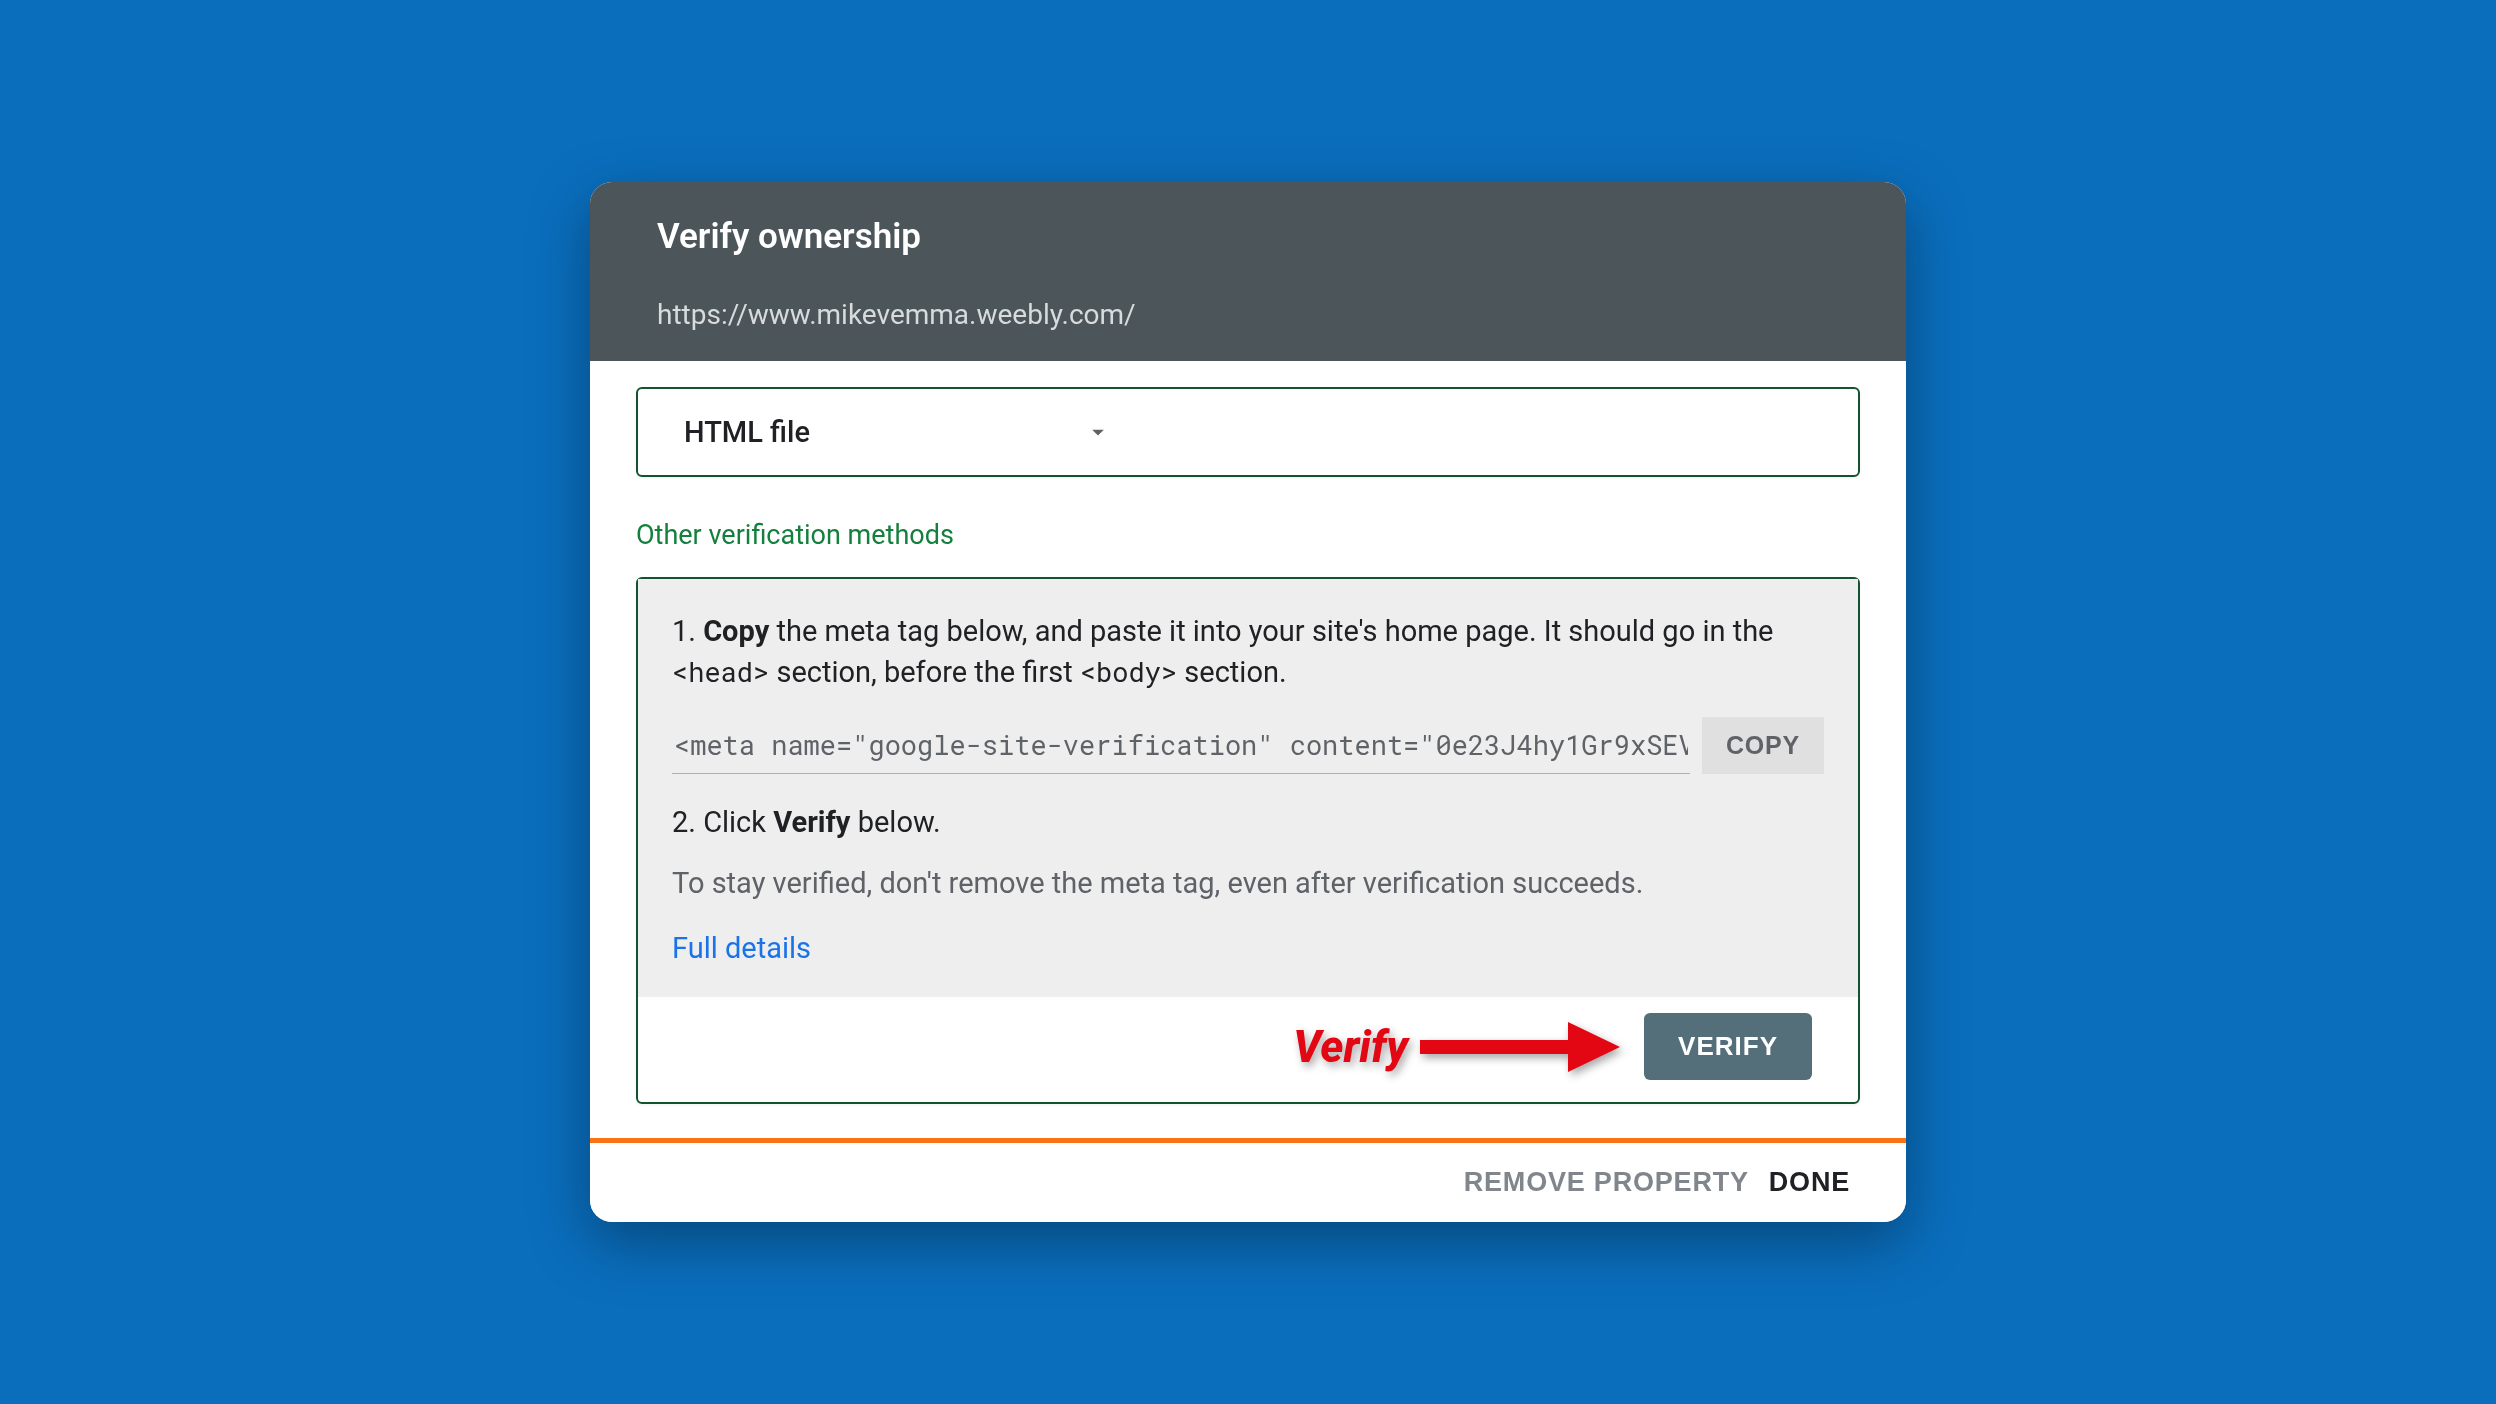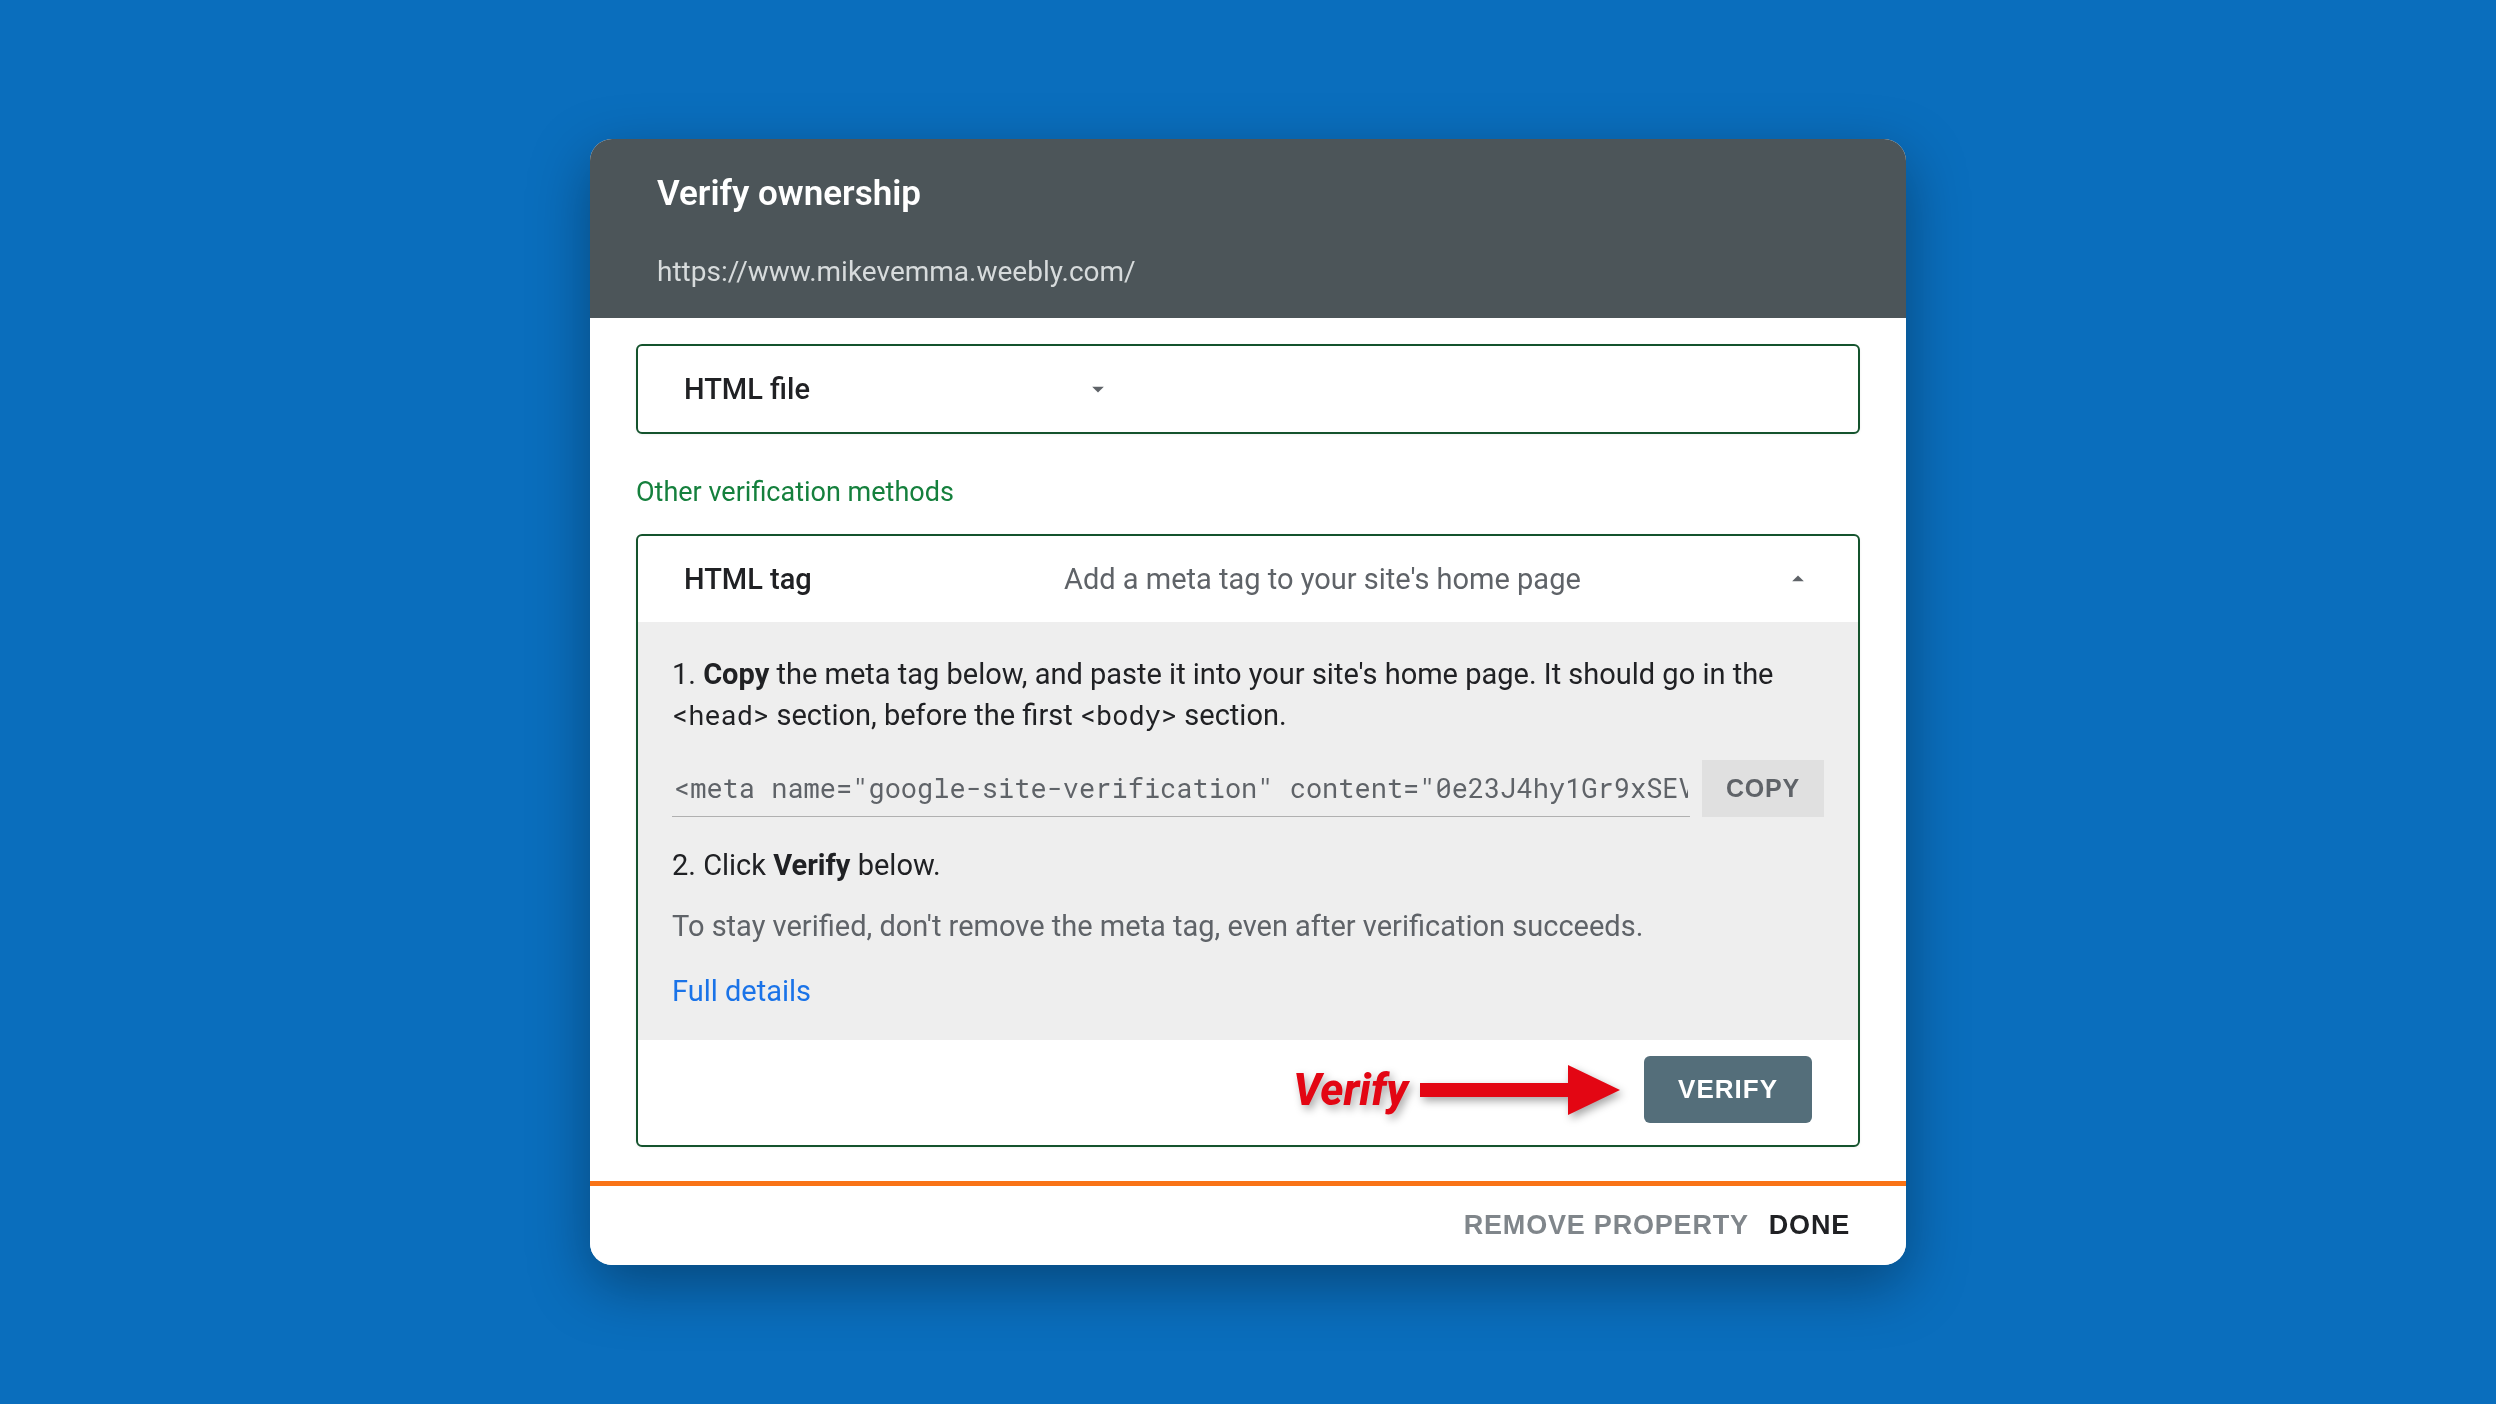--- a/index.html
+++ b/index.html
@@ -210,29 +210,20 @@
           <svg viewBox="0 0 24 24">
               <path d="M7 10l5 5 5-5z"></path>
             </svg>
         </div>
       </div>
     </div>
 
     <div class="section-label">Other verification methods</div>
 
     <div class="card">
-      <div class="card-header">
-        <div class="method-name">HTML tag</div>
-        <div class="method-desc">Add a meta tag to your site's home page</div>
-        <div class="chev">
-          <svg viewBox="0 0 24 24">
-              <path d="M7 14l5-5 5 5z"></path>
-            </svg>
-        </div>
-      </div>
 
       <div class="card-body">
         <div class="step">
           <span>1. </span><strong>Copy</strong><span> the meta tag below, and paste it into your site's home page. It should go in the </span><code>&lt;head&gt;</code><span> section, before the first </span><code>&lt;body&gt;</code><span> section.</span>
         </div>
 
         <div class="meta-row">
           <input class="meta-input" type="text" readonly="" value="&lt;meta name=&quot;google-site-verification&quot; content=&quot;0e23J4hy1Gr9xSEVg" style="">
           <button class="copy-btn">COPY</button>
         </div>

